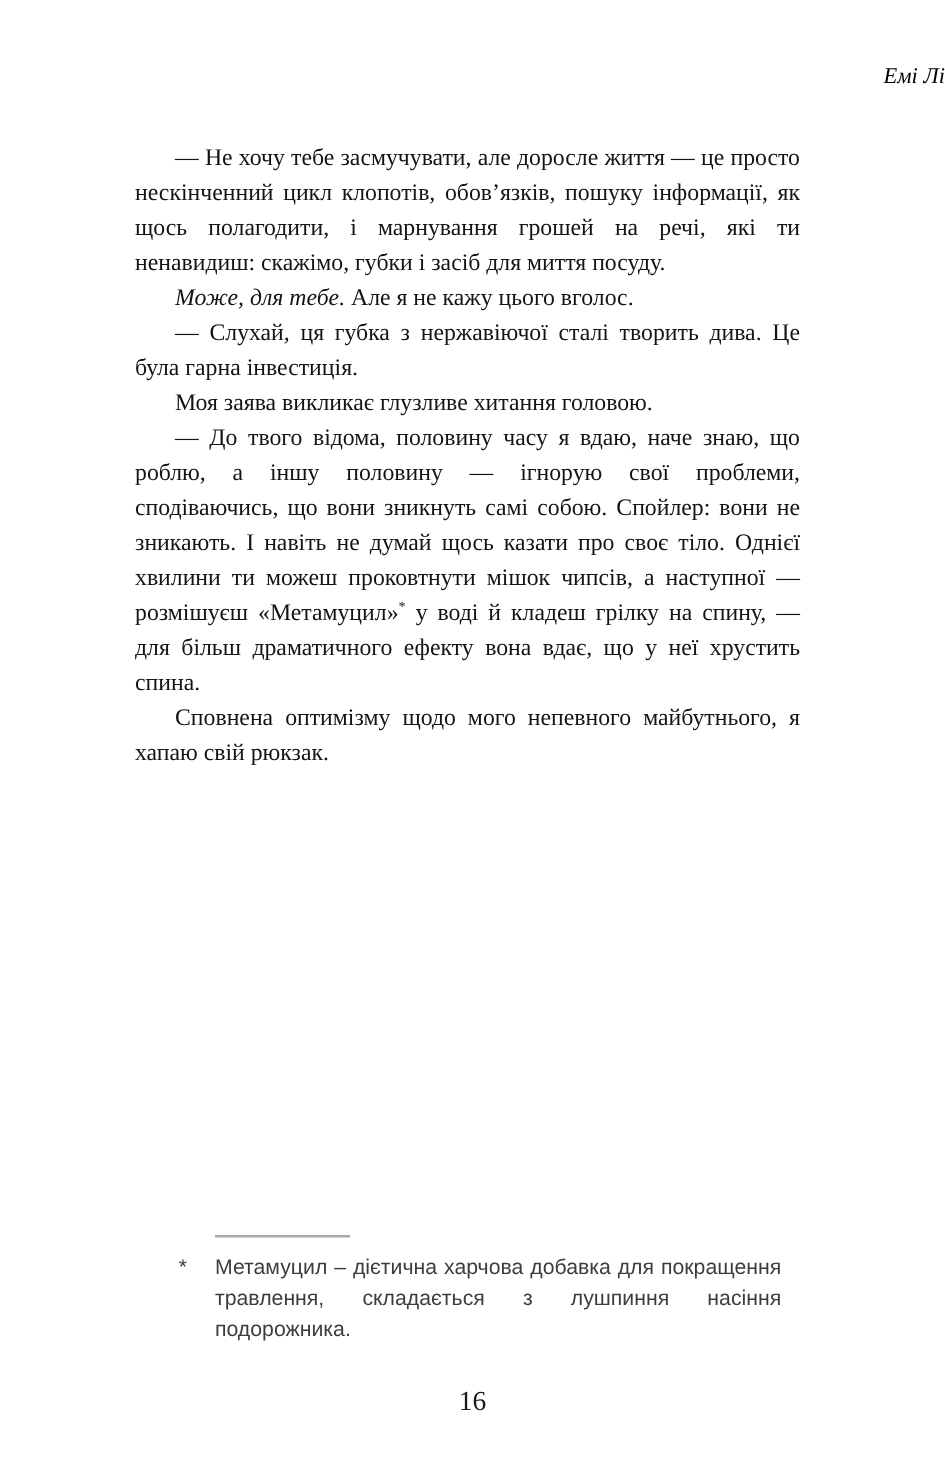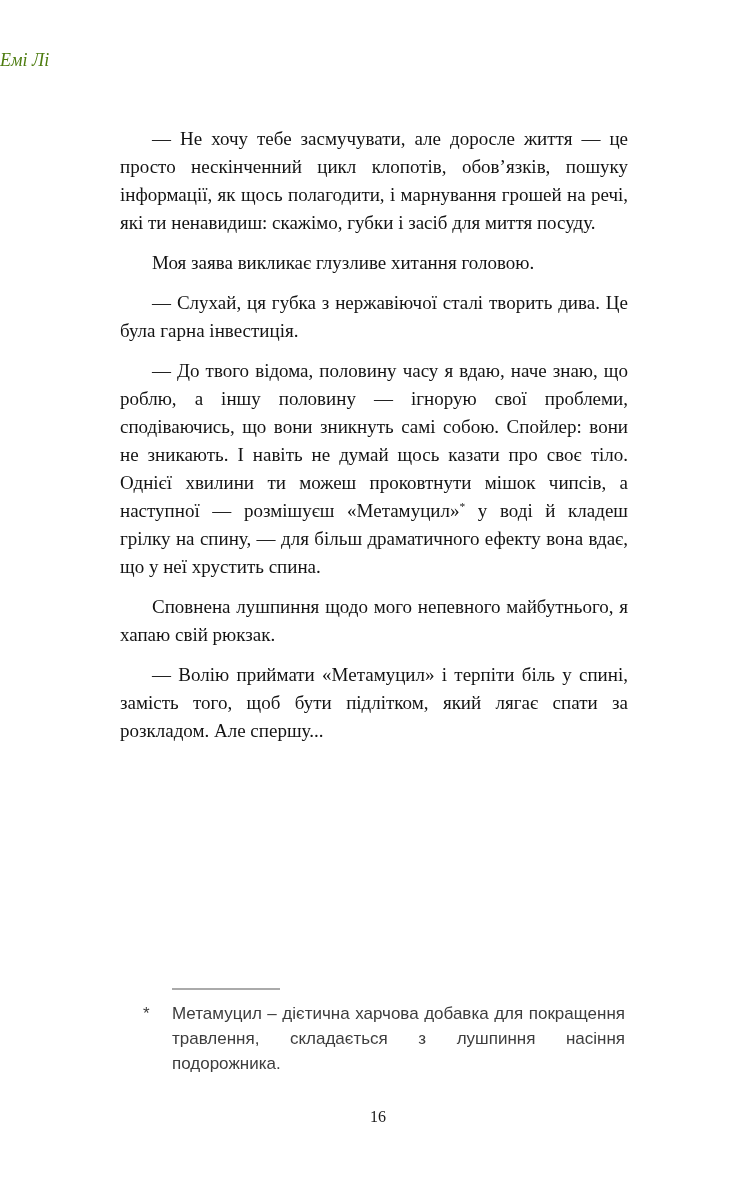--- a/index.html
+++ b/index.html
@@ -14,38 +14,38 @@
     background: #ffffff;
     font-family: "Liberation Serif", "DejaVu Serif", serif;
     color: #141414;
     overflow: hidden;
   }
   .running-head {
     position: absolute;
     top: 50px;
     left: 0;
     right: 0;
-    text-align: left;
+    text-align: right;
     font-style: italic;
     font-size: 18px;
-    color: #4d7c0f;
+    color: #000000;
   }
   .body-text {
     position: absolute;
     top: 113px;
     left: 108px;
     width: 532px;
     font-size: 19px;
     line-height: 28px;
     text-align: justify;
     hyphens: auto;
     -webkit-hyphens: auto;
   }
   .body-text p {
-    margin: 12px;
+    margin: 0;
     text-indent: 32px;
   }
   .italic { font-style: italic; }
   sup.fn-ref {
     font-size: 0.6em;
     line-height: 0;
     vertical-align: super;
   }
   .footnote {
     position: absolute;
@@ -73,38 +73,38 @@
     text-align: justify;
     hyphens: auto;
     -webkit-hyphens: auto;
   }
   .page-number {
     position: absolute;
     top: 1108px;
     left: 0;
     right: 0;
     text-align: center;
-    font-size: 16px;
+    font-size: 22px;
     color: #1a1a1a;
   }
 </style>
 </head>
 <body>
 
 <div class="page">
 
   <div class="running-head">Емі Лі</div>
 
   <div class="body-text">
       <p><span>— Не хочу тебе засмучувати, але доросле життя — це просто нескінченний цикл клопотів, обов’язків, пошуку інформації, як щось полагодити, і марнування грошей на речі, які ти ненавидиш: скажімо, губки і засіб для миття посуду.</span></p>
+      <p><span class="italic">Може, для тебе.</span><span> Але я не кажу цього вголос.</span></p>
+      <p><span>— Слухай, ця губка з нержавіючої сталі творить дива. Це була гарна інвестиція.</span></p>
       <p><span>Моя заява викликає глузливе хитання головою.</span></p>
-      <p><span>— Слухай, ця губка з нержавіючої сталі творить дива. Це була гарна інвестиція.</span></p>
       <p><span>— До твого відома, половину часу я вдаю, наче знаю, що роблю, а іншу половину — ігнорую свої проблеми, сподіваючись, що вони зникнуть самі собою. Спойлер: вони не зникають. І навіть не думай щось казати про своє тіло. Однієї хвилини ти можеш проковтнути мішок чипсів, а наступної — розмішуєш «Метамуцил»</span><sup class="fn-ref">*</sup><span> у воді й кладеш грілку на спину, — для більш драматичного ефекту вона вдає, що у неї хрустить спина.</span></p>
-      <p><span>Сповнена лушпиння щодо мого непевного майбутнього, я хапаю свій рюкзак.</span></p>
-      <p><span>— Волію приймати «Метамуцил» і терпіти біль у спині, замість того, щоб бути підлітком, який лягає спати за розкладом. Але спершу...</span></p>
+      <p><span>Сповнена оптимізму щодо мого непевного майбутнього, я хапаю свій рюкзак.</span></p>
     </div>
 
   <div class="footnote">
     <div class="fn-divider"></div>
     <div class="fn-row">
       <span class="fn-marker">*</span>
       <span class="fn-text">Метамуцил – дієтична харчова добавка для покращення травлення, складається з лушпиння насіння подорожника.</span>
     </div>
   </div>
 

